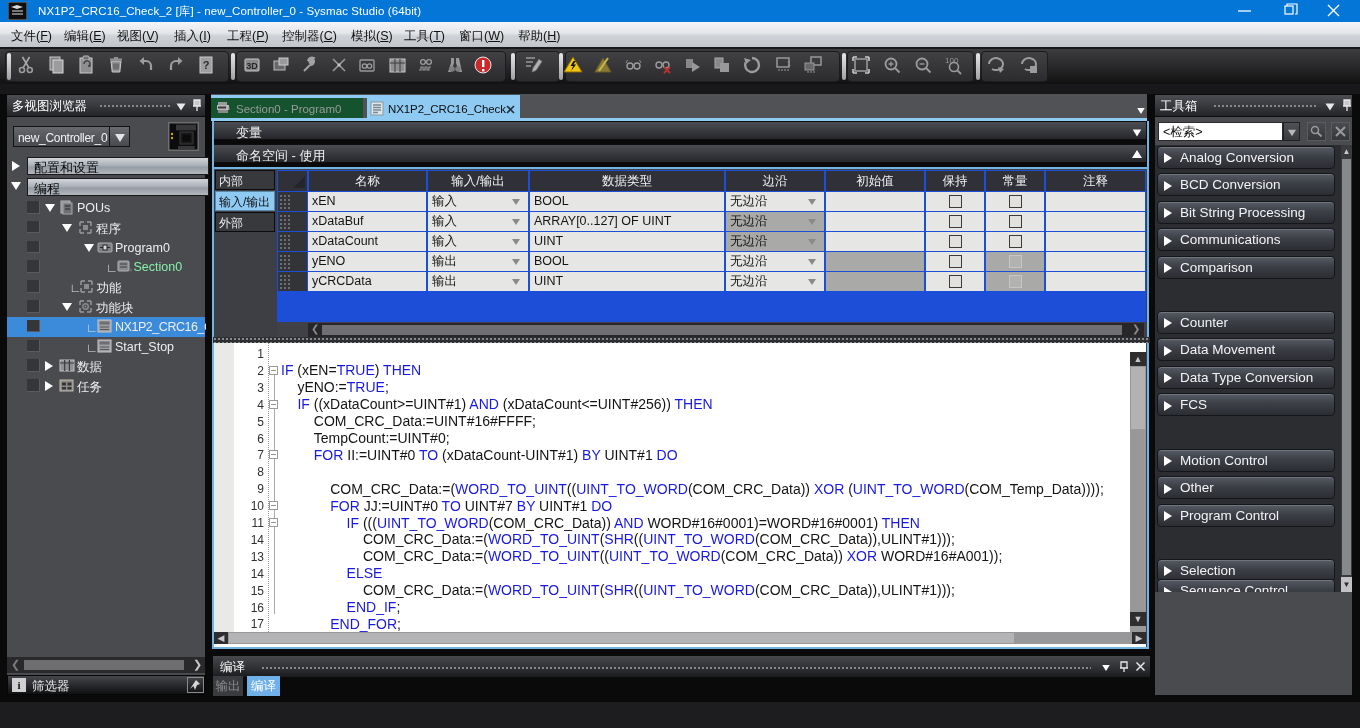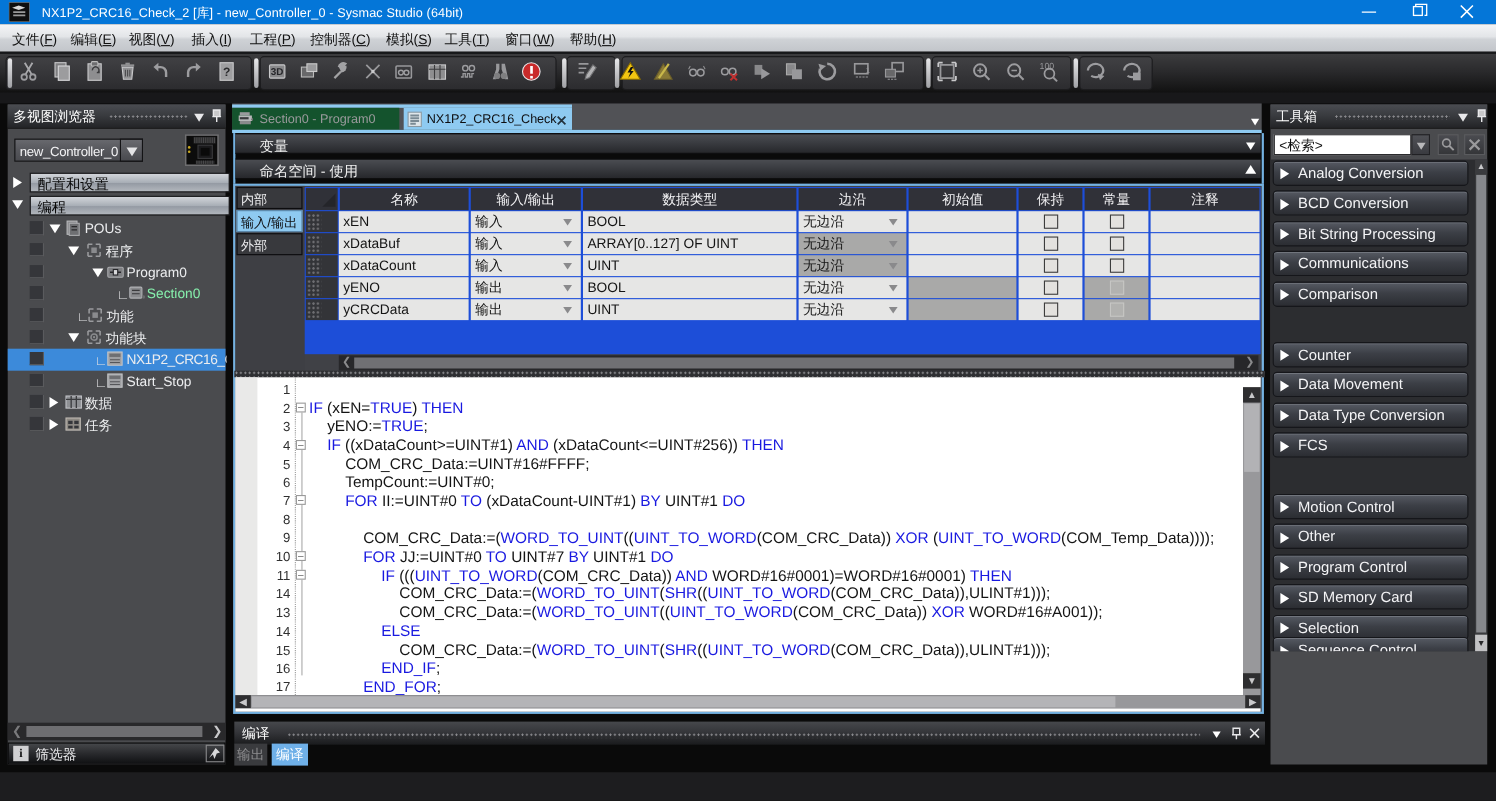--- a/index.html
+++ b/index.html
@@ -664,24 +664,20 @@
         <div class="tx">Motion Control</div>
       </div>
 <div class="tbxbar" style="top:331.1px">
         <div class="tr"></div>
         <div class="tx">Other</div>
       </div>
 <div class="tbxbar" style="top:358.65000000000003px">
         <div class="tr"></div>
         <div class="tx">Program Control</div>
       </div>
-<div class="tbxbar" style="top:386.2px">
-        <div class="tr"></div>
-        <div class="tx">SD Memory Card</div>
-      </div>
 <div class="tbxbar" style="top:413.75px">
         <div class="tr"></div>
         <div class="tx">Selection</div>
       </div>
 <div class="tbxbar" style="top:434px">
         <div class="tr"></div>
         <div class="tx">Sequence Control</div>
       </div>
 </div>
 <div class="abs" style="left:186px;top:50px;width:11px;height:447px;background:#3a3b3e">

